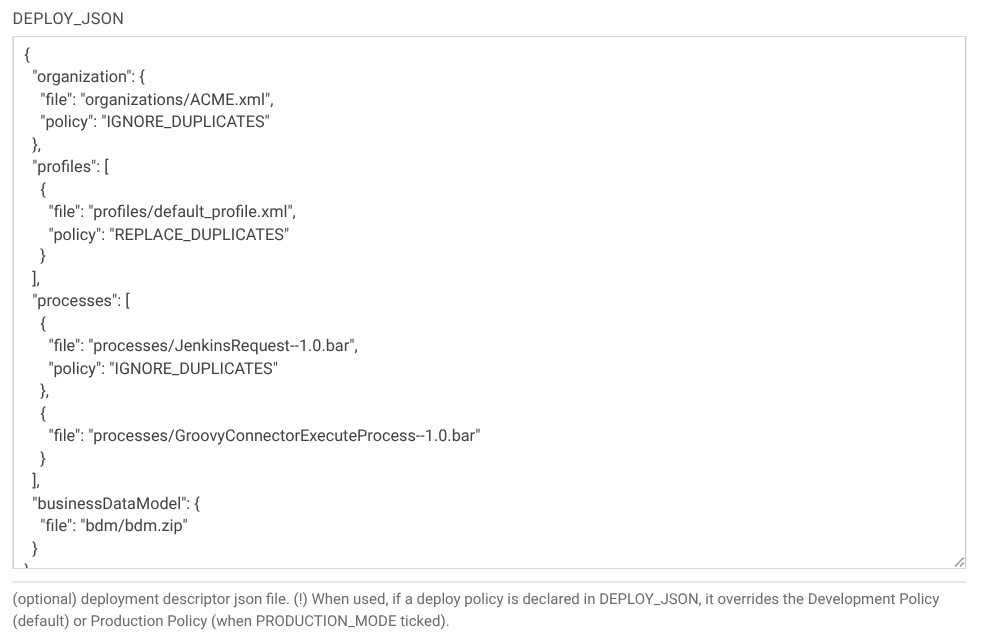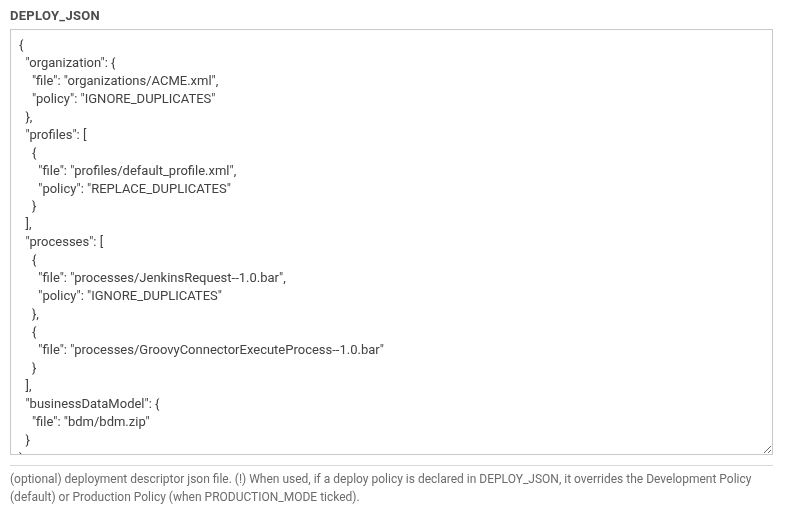--- a/index.html
+++ b/index.html
@@ -9,21 +9,21 @@
     }
     body {
       font-family: -apple-system, BlinkMacSystemFont, "Segoe UI", Roboto, Helvetica, Arial, sans-serif;
       background: #ffffff;
       padding: 8px 10px;
       width: 785px;
       color: #424242;
     }
     .field-label {
       font-size: 13px;
-      font-weight: 700;
+      font-weight: 400;
       color: #4d4d4d;
       letter-spacing: 0.3px;
       margin-bottom: 6px;
     }
     .textarea-wrap {
       border: 1px solid #c9c9c9;
       background: #ffffff;
       padding: 6px 8px;
       resize: both;
       overflow: auto;

